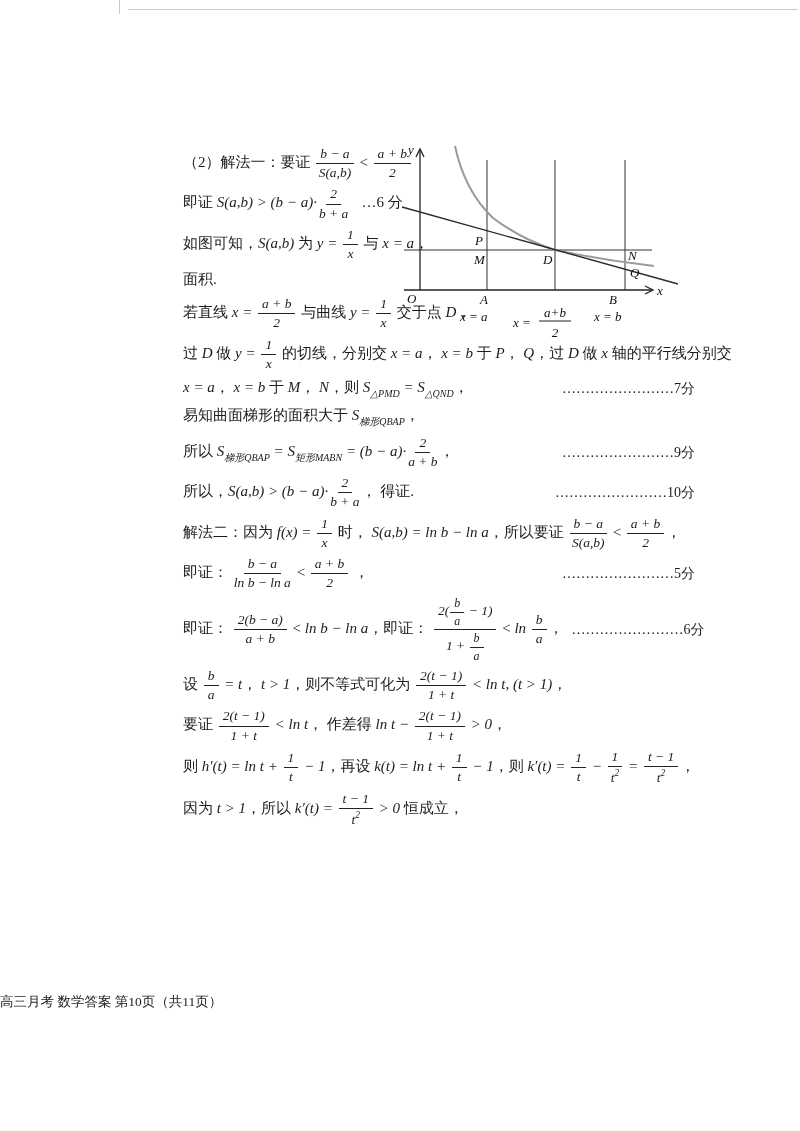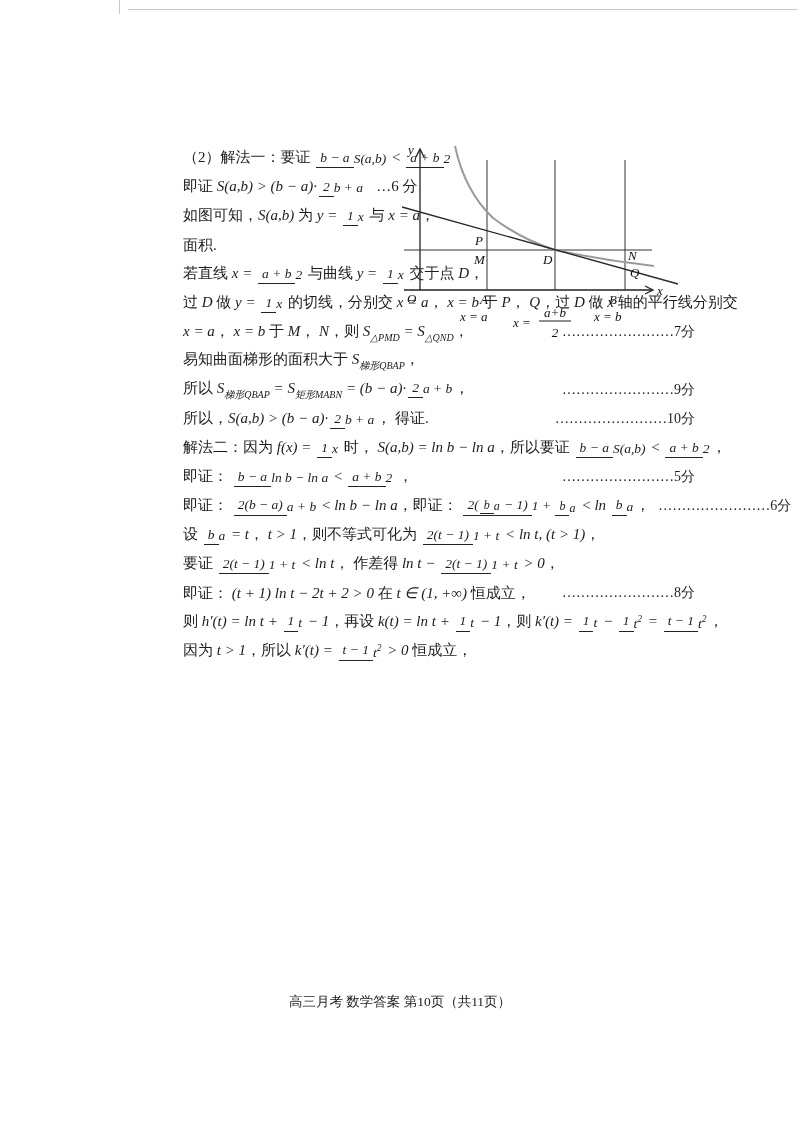--- a/index.html
+++ b/index.html
@@ -16,38 +16,38 @@
   .scan-line-left { position:absolute; left:119px; top:0; width:1px; height:14px; background:#c9c9c9; }
 
   #content { position: absolute; left: 155px; top: 146px; width: 512px; margin-left: 28px; }
   .line { display: flex; align-items: center; margin-bottom: 5px; min-height: 24px; font-size: 15px; }
   .tokens { white-space: pre; }
   .txt { font-style: normal; }
   .m { font-style: italic; }
   .sub { font-size: 10px; font-style: italic; vertical-align: -5px; }
   .sup { font-size: 9.5px; font-style: italic; vertical-align: 6px; }
   .frac {
-    display: inline-flex; flex-direction: row; align-items: center;
+    display: inline-flex; flex-direction: column; align-items: center;
     vertical-align: middle; text-align: center;
     font-size: 13.5px; line-height: 1.2; margin: 0 2px; font-style: italic;
   }
   .frac .num { display: block; border-bottom: 1px solid #222; padding: 0 4px 1px; }
   .frac .den { display: block; padding-top: 1px; }
   .frac .frac { font-size: 12px; margin: 0 1px; }
   .right { margin-left: auto; white-space: nowrap; font-size: 14px; padding-left: 8px; text-align: center; }
 
   #figure { position: absolute; left: 398px; top: 142px; width: 285px; height: 210px; }
   #figure svg .axis    { stroke: #222; stroke-width: 1.3; }
   #figure svg .thin    { stroke: #333; stroke-width: 1; }
   #figure svg .curve   { stroke: #9a9a9a; stroke-width: 2; }
   #figure svg .tangent { stroke: #2b2b2b; stroke-width: 1.4; }
   #figure svg .fbar    { stroke: #222; stroke-width: 1; }
   #figure svg text { font-family: "Liberation Serif", serif; font-style: italic; font-size: 13px; fill: #111; }
 
-  #footer { position: absolute; left: 0; top: 993px; width: 800px; text-align: center; font-size: 13.5px; color:#222; }
+  #footer { position: absolute; left: 0; top: 993px; width: 800px; font-size: 13.5px; color:#222; }
 </style>
 </head>
 <body>
 
 <div class="scan-line-top"></div>
 <div class="scan-line-left"></div>
 
 <div id="content">
     <div class="line">
       <span class="tokens"><span class="txt">（2）解法一：要证 </span><span class="frac"><span class="num"><span class="m">b − a</span></span><span class="den"><span class="m">S(a,b)</span></span></span><span class="txt"> &lt; </span><span class="frac"><span class="num"><span class="m">a + b</span></span><span class="den"><span class="m">2</span></span></span></span>
@@ -93,24 +93,20 @@
       <span class="tokens"><span class="txt">即证： </span><span class="frac"><span class="num"><span class="m">2(b − a)</span></span><span class="den"><span class="m">a + b</span></span></span><span class="txt"> &lt; </span><span class="m">ln b − ln a</span><span class="txt">，即证： </span><span class="frac"><span class="num"><span class="m">2(</span><span class="frac"><span class="num"><span class="m">b</span></span><span class="den"><span class="m">a</span></span></span><span class="m"> − 1)</span></span><span class="den"><span class="m">1 + </span><span class="frac"><span class="num"><span class="m">b</span></span><span class="den"><span class="m">a</span></span></span></span></span><span class="txt"> &lt; </span><span class="m">ln </span><span class="frac"><span class="num"><span class="m">b</span></span><span class="den"><span class="m">a</span></span></span><span class="txt">，</span></span>
       <span class="right">……………………6分</span>
     </div>
     <div class="line">
       <span class="tokens"><span class="txt">设 </span><span class="frac"><span class="num"><span class="m">b</span></span><span class="den"><span class="m">a</span></span></span><span class="m"> = t</span><span class="txt">， </span><span class="m">t &gt; 1</span><span class="txt">，则不等式可化为 </span><span class="frac"><span class="num"><span class="m">2(t − 1)</span></span><span class="den"><span class="m">1 + t</span></span></span><span class="m"> &lt; ln t, (t &gt; 1)</span><span class="txt">，</span></span>
     </div>
     <div class="line">
       <span class="tokens"><span class="txt">要证 </span><span class="frac"><span class="num"><span class="m">2(t − 1)</span></span><span class="den"><span class="m">1 + t</span></span></span><span class="m"> &lt; ln t</span><span class="txt">， 作差得 </span><span class="m">ln t − </span><span class="frac"><span class="num"><span class="m">2(t − 1)</span></span><span class="den"><span class="m">1 + t</span></span></span><span class="m"> &gt; 0</span><span class="txt">，</span></span>
     </div>
     <div class="line">
-      <span class="tokens"><span class="txt">即证： </span><span class="m">(t + 1) ln t − 2t + 2 &gt; 0</span><span class="txt"> 在 </span><span class="m">t ∈ (1, +∞)</span><span class="txt"> 恒成立，</span></span>
-      <span class="right">……………………8分</span>
-    </div>
-    <div class="line">
       <span class="tokens"><span class="txt">则 </span><span class="m">h′(t) = ln t + </span><span class="frac"><span class="num"><span class="m">1</span></span><span class="den"><span class="m">t</span></span></span><span class="m"> − 1</span><span class="txt">，再设 </span><span class="m">k(t) = ln t + </span><span class="frac"><span class="num"><span class="m">1</span></span><span class="den"><span class="m">t</span></span></span><span class="m"> − 1</span><span class="txt">，则 </span><span class="m">k′(t) = </span><span class="frac"><span class="num"><span class="m">1</span></span><span class="den"><span class="m">t</span></span></span><span class="m"> − </span><span class="frac"><span class="num"><span class="m">1</span></span><span class="den"><span class="m">t</span><span class="sup">2</span></span></span><span class="m"> = </span><span class="frac"><span class="num"><span class="m">t − 1</span></span><span class="den"><span class="m">t</span><span class="sup">2</span></span></span><span class="txt">，</span></span>
     </div>
     <div class="line">
       <span class="tokens"><span class="txt">因为 </span><span class="m">t &gt; 1</span><span class="txt">，所以 </span><span class="m">k′(t) = </span><span class="frac"><span class="num"><span class="m">t − 1</span></span><span class="den"><span class="m">t</span><span class="sup">2</span></span></span><span class="m"> &gt; 0</span><span class="txt"> 恒成立，</span></span>
     </div>
   </div>
 
 <div id="figure">
   <svg width="285" height="210" viewBox="0 0 285 210">
 

